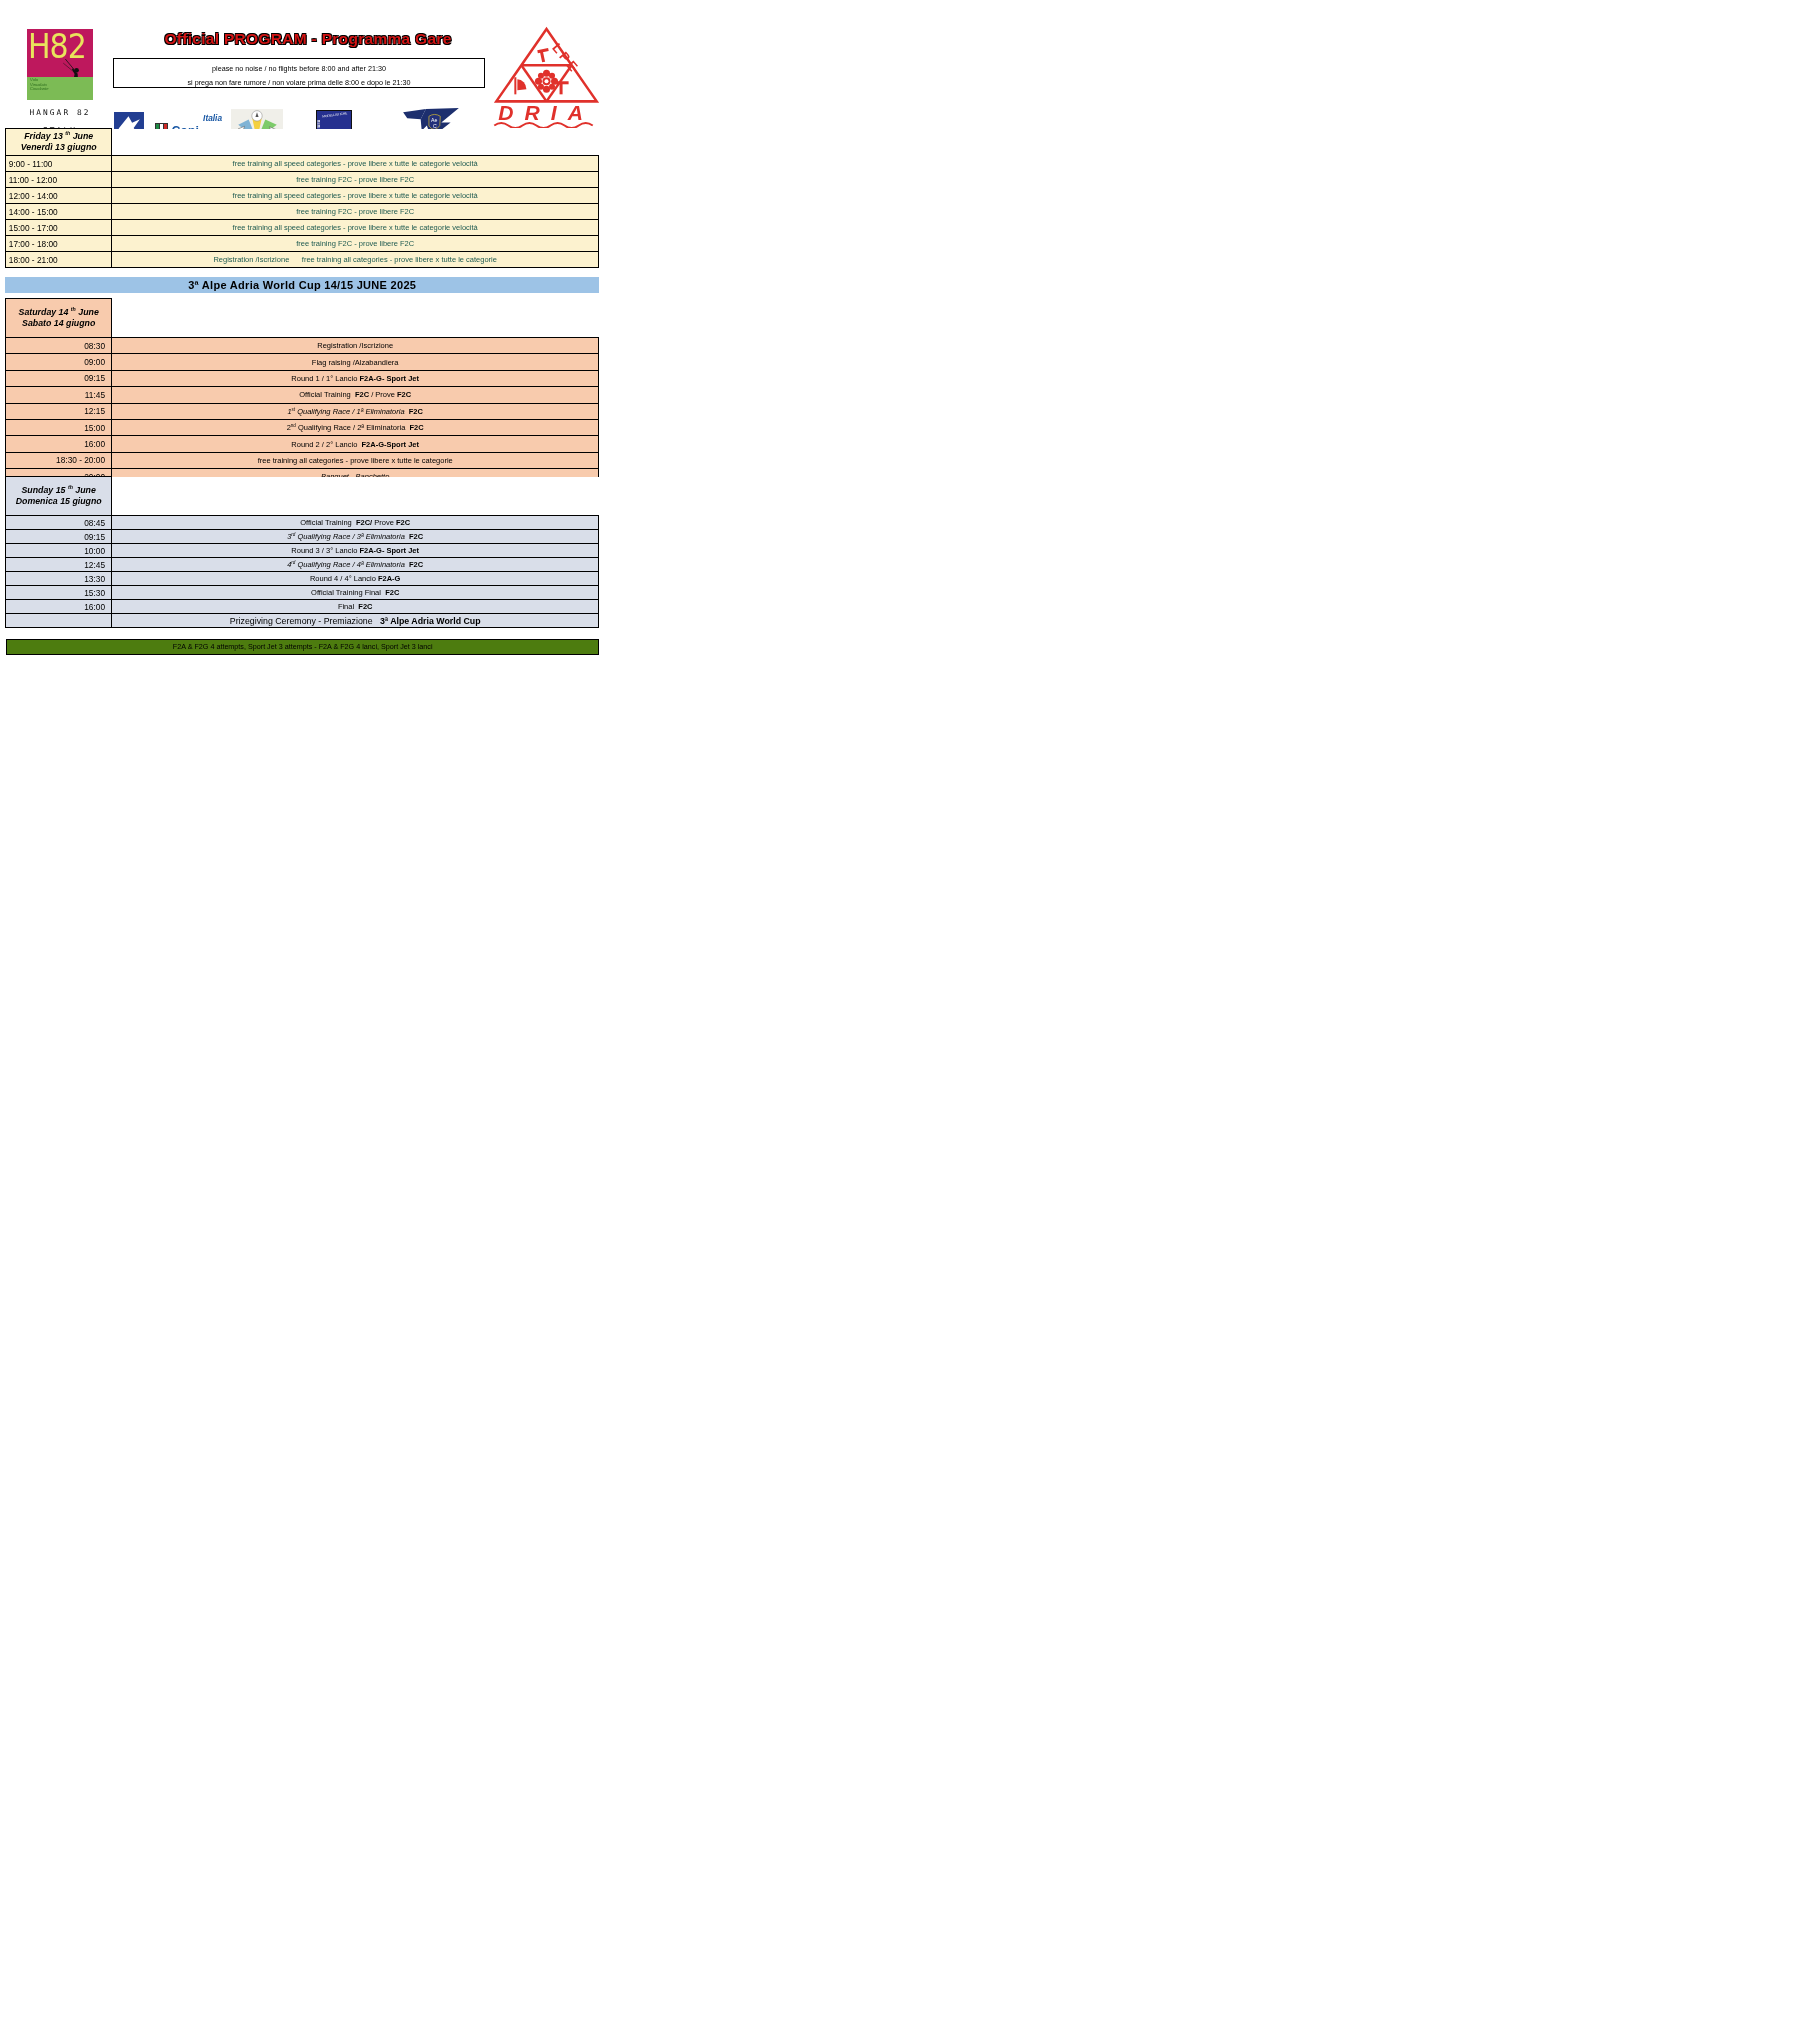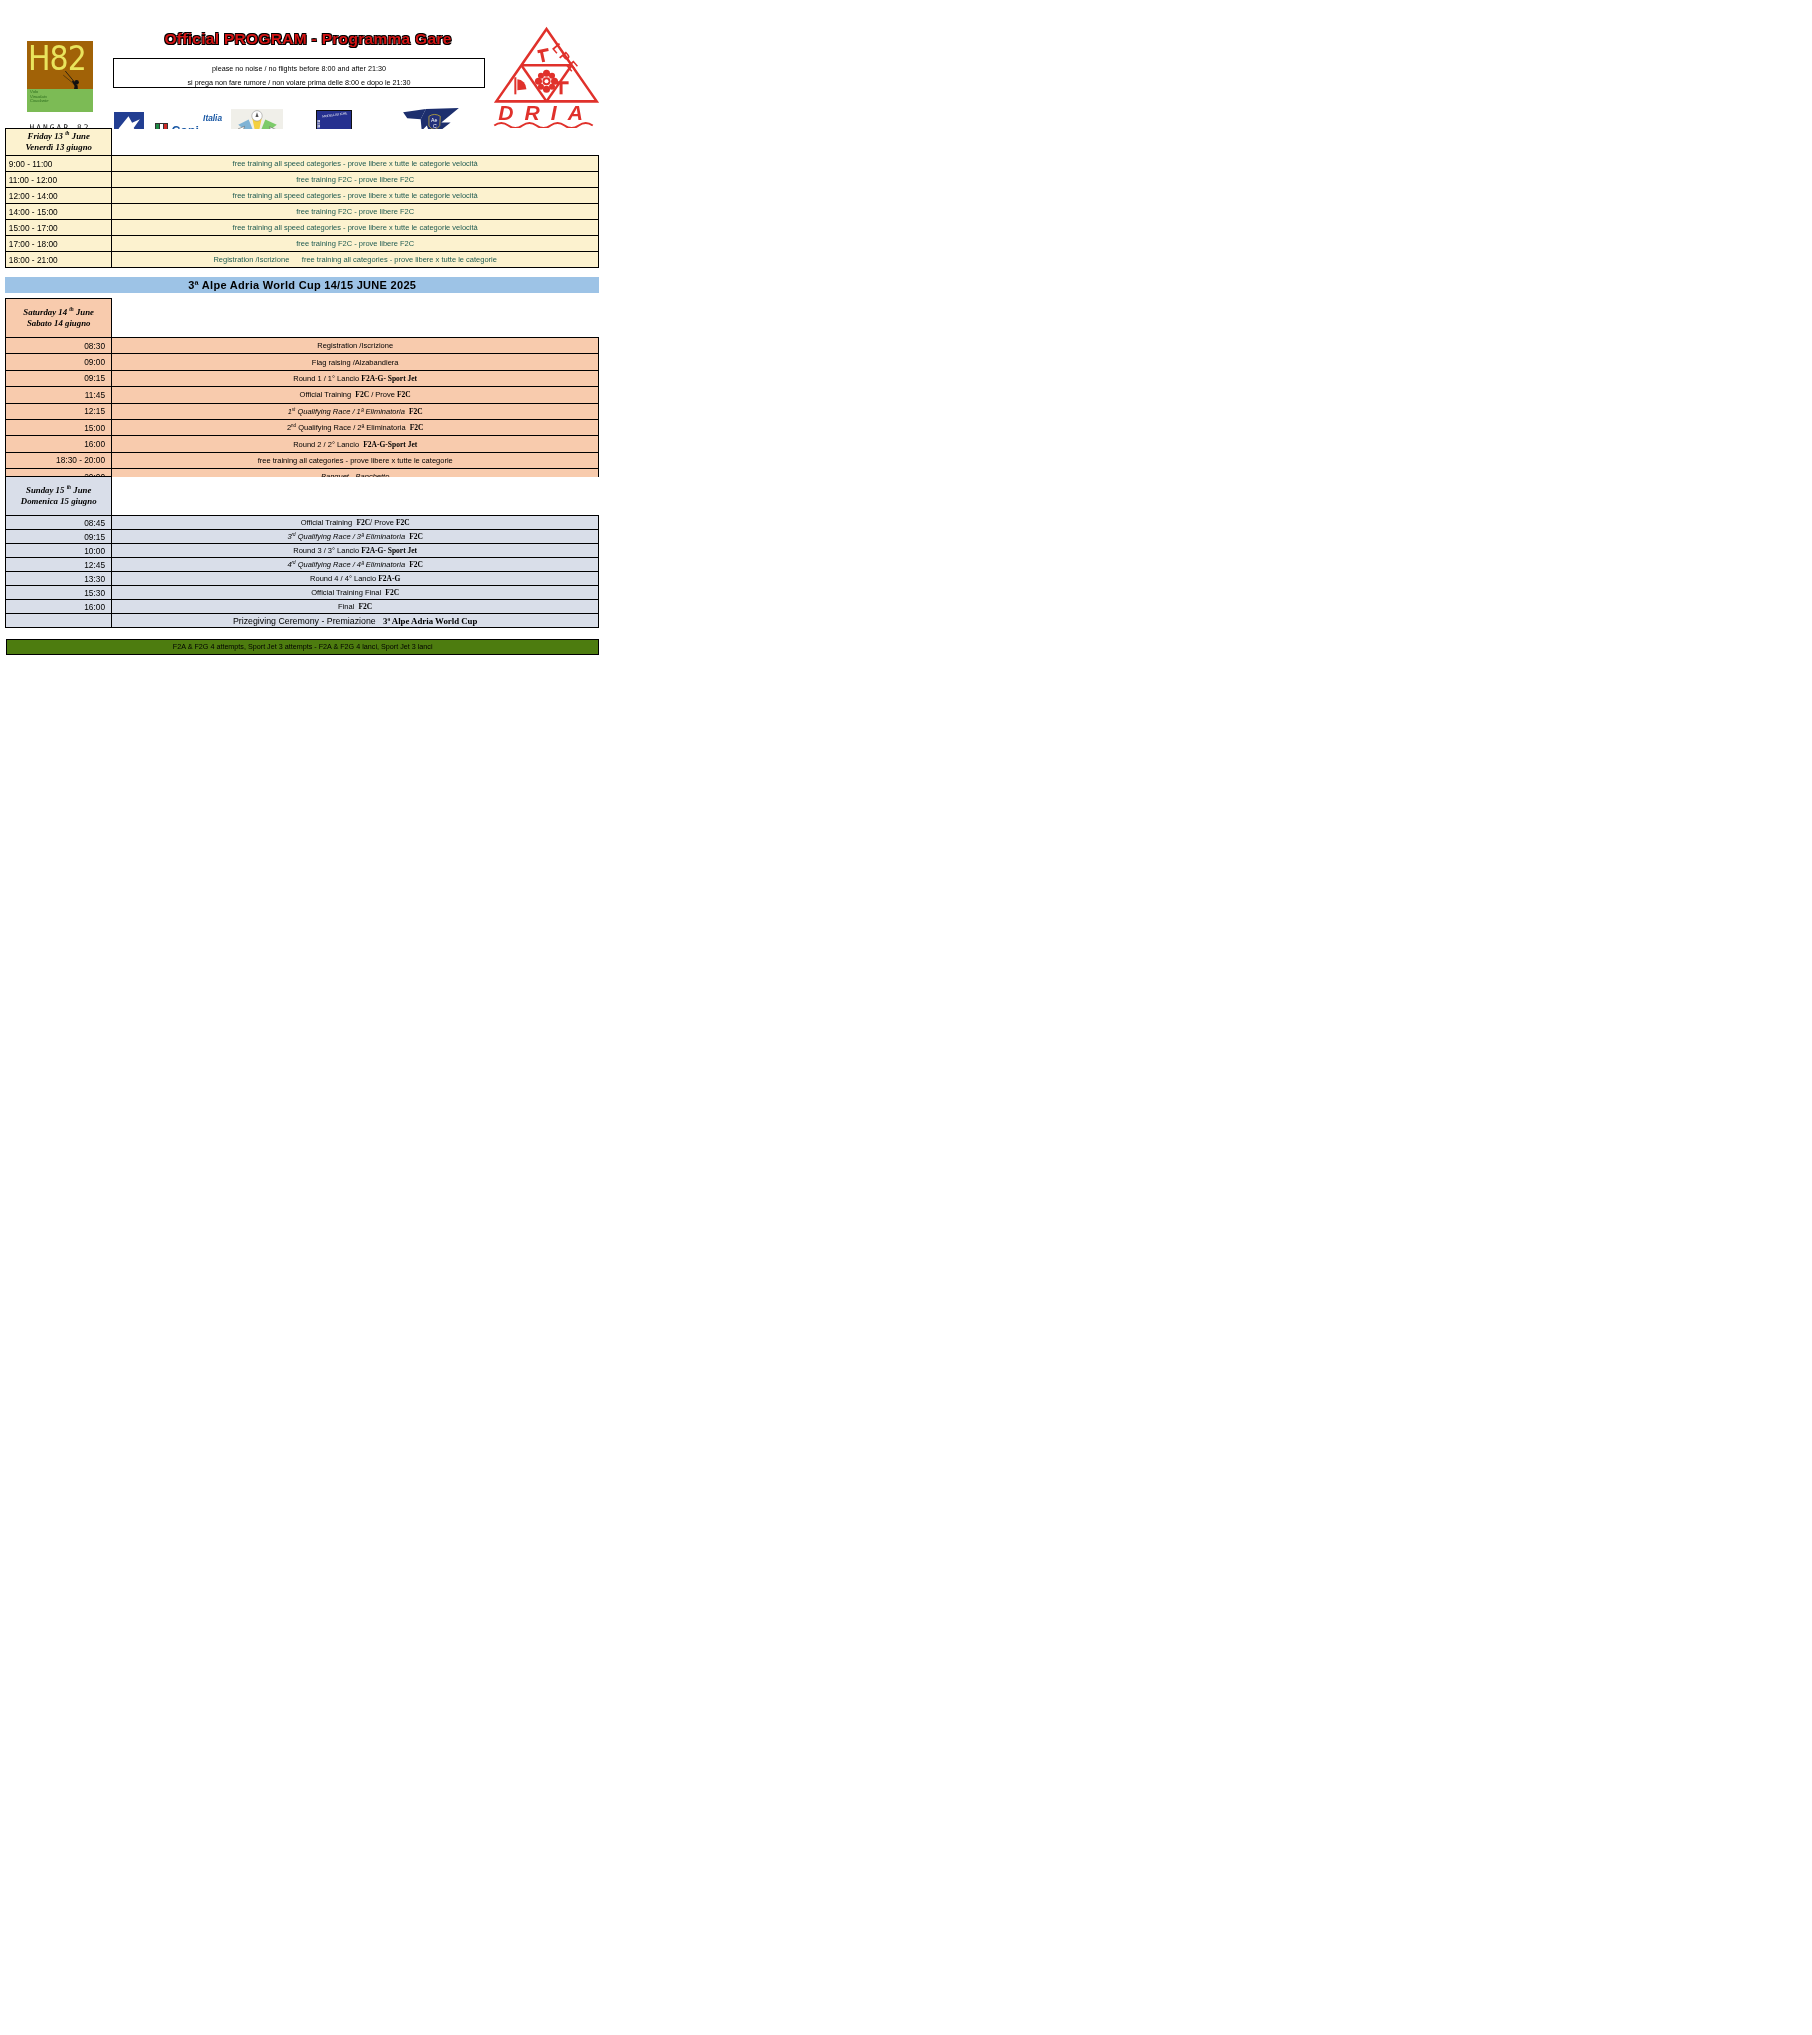--- a/index.html
+++ b/index.html
@@ -9,21 +9,21 @@
   
   .title{position:absolute;left:12px;right:0;top:29.5px;text-align:center;
          font-size:15.5px;font-weight:bold;color:#d41414;letter-spacing:0.3px;
          text-shadow:-0.8px -0.8px 0 #000,0.8px -0.8px 0 #000,-0.8px 0.8px 0 #000,0.8px 0.8px 0 #000,1px 1px 0 #000;}
   .notice{position:absolute;left:113px;top:58px;width:370px;height:28px;border:1.6px solid #000;
           text-align:center;font-size:7.2px;}
   .notice div{margin-top:5px;}
 
   
   .h82{position:absolute;left:26px;top:29px;width:68px;text-align:center;}
-  .h82-img{position:relative;width:66px;height:71px;background:#a16207;overflow:hidden;margin:12px auto;}
+  .h82-img{position:relative;width:66px;height:71px;background:#be185d;overflow:hidden;margin:0 auto;}
   .h82-mark{position:absolute;top:-2.1px;left:1px;font-size:30px;font-weight:400;color:#e9e45c;
             font-family:"DejaVu Sans",sans-serif;transform:scaleY(1.12);transform-origin:top left;letter-spacing:-1px;}
   .h82-green{position:absolute;left:0;right:0;bottom:0;height:22px;background:#7cbb55;text-align:left;padding:1px 0 0 3.1px;}
   .h82-green div{font-size:4.1px;line-height:4.7px;color:#2c6c1d;font-style:italic;}
   .h82-person{position:absolute;right:9.3px;bottom:4.1px;}
   .h82-cap{font-size:7.8px;letter-spacing:2.1px;margin-top:9px;line-height:8.8px;color:#111;
            font-family:"DejaVu Sans Mono",monospace;}
 
   
   .sp{position:absolute;}
@@ -67,21 +67,21 @@
 
   
   .tbl{position:absolute;left:5.2px;width:594px;border-collapse:collapse;table-layout:fixed;}
   .tbl td{border:1.6px solid #000;overflow:hidden;}
   .tbl td.fill{border:none;background:#fff;}
   .c-time{width:106px;}
   td.day-head{text-align:center;font-size:8.8px;line-height:11.4px;}
   td.day-head .dh-line{font-weight:bold;font-style:italic;}
   td.time{font-size:8.3px;}
   td.event{text-align:center;font-size:7.5px;}
-  .b{font-weight:bold;font-family:Liberation Serif, serif;}
+  .b{font-weight:bold;}
   .i{font-style:italic;}
   sup{font-size:60%;line-height:0;}
 
   .fri{top:128px;}
   .fri td{background:#fcf2cf;height:13px;}
   .fri td.day-head{height:24px;}
   .fri td.time{text-align:left;padding-left:2.6px;}
   .fri td.event{color:#1e5a50;}
 
   .banner{position:absolute;left:5.2px;top:277px;width:594px;height:16px;background:#9dc3e6;

